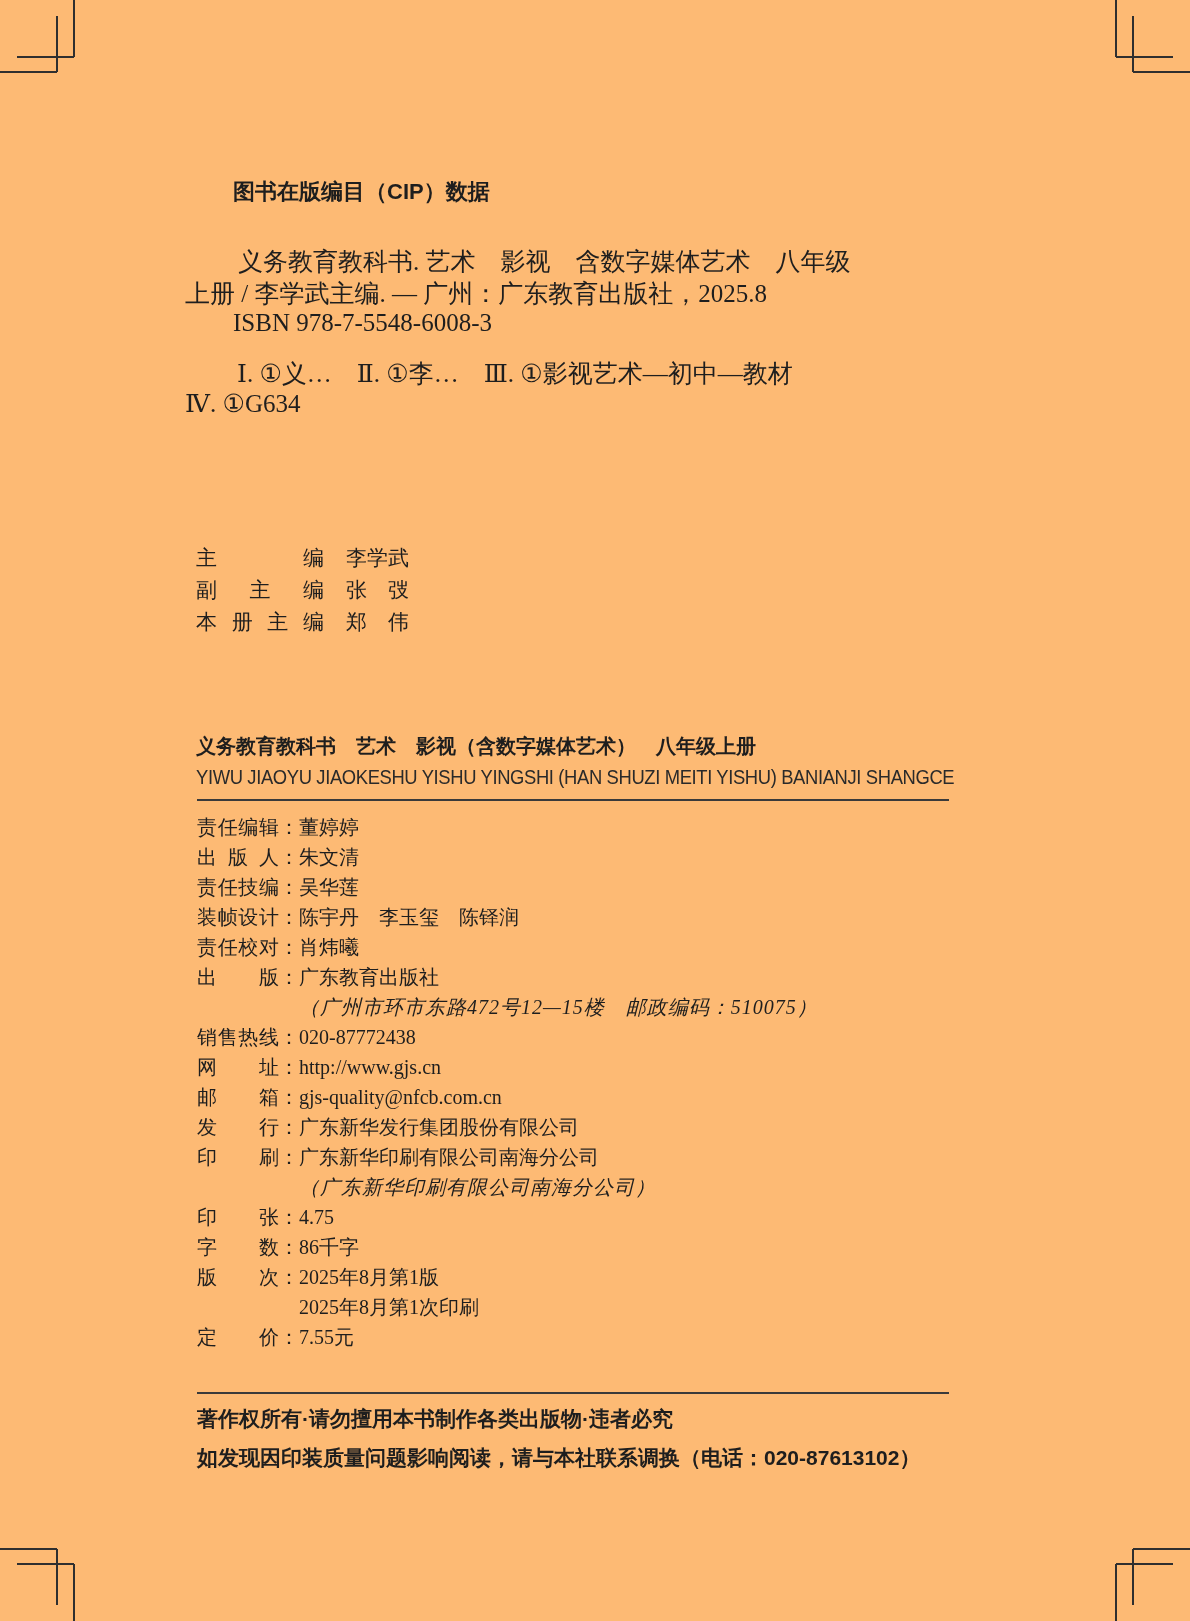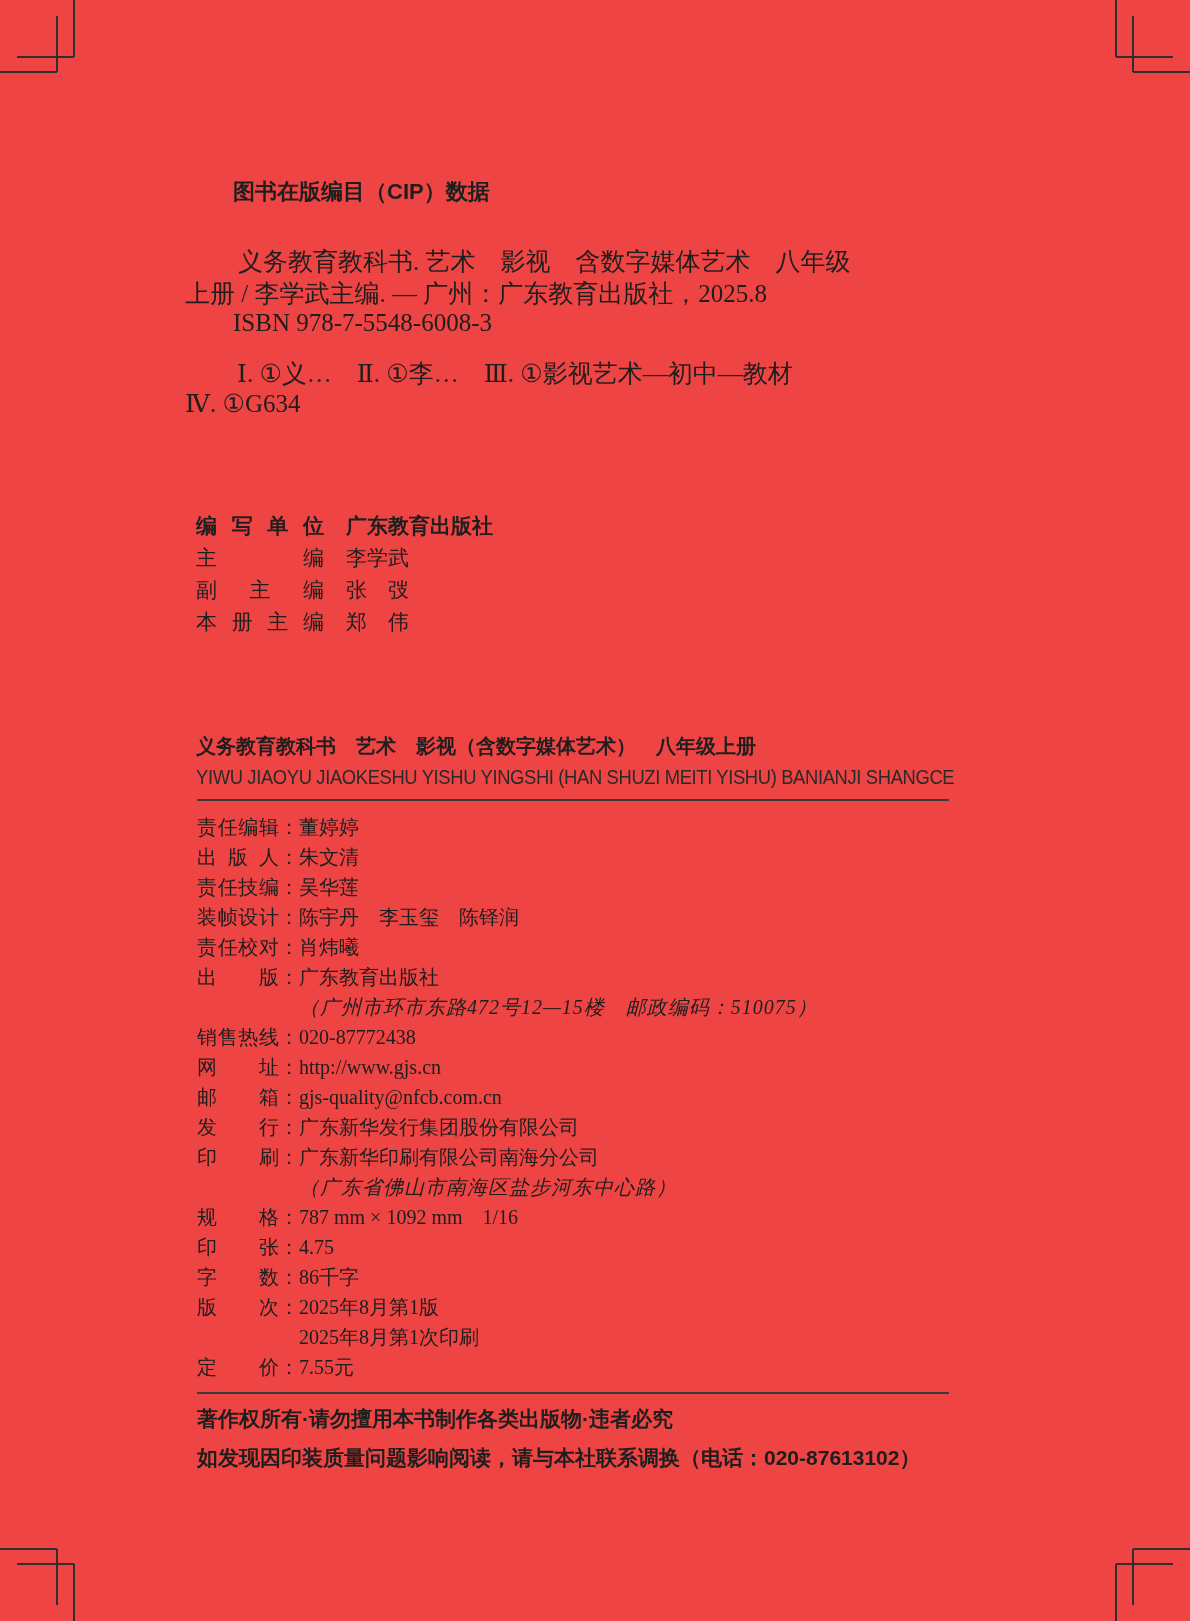--- a/index.html
+++ b/index.html
@@ -1,20 +1,20 @@
 <!DOCTYPE html>
 <html><head>
 <meta charset="utf-8">
 <style>
   * { margin:0; padding:0; box-sizing:border-box; }
   html,body { background:#ffffff; }
   .page {
     position:relative;
     width:1190px; height:1621px;
-    background:#ef4444;
+    background:#fdba74;
     color:#1e1e1e;
     font-family:"Liberation Serif","DejaVu Serif",serif;
     overflow:hidden;
   }
   
   .corner { position:absolute; width:90px; height:90px; }
   .corner svg { display:block; }
   .corner.tl { top:0; left:0; }
   .corner.tr { top:0; right:0; transform:scaleX(-1); }
   .corner.bl { bottom:0; left:0; transform:scaleY(-1); }
@@ -114,23 +114,20 @@
     </svg>
   </div>
 
   <div class="line cip-heading" style="top:178px; left:233px;">图书在版编目（CIP）数据</div>
   <div class="line" style="top:248px; left:238px;">义务教育教科书. 艺术　影视　含数字媒体艺术　八年级</div>
   <div class="line" style="top:280px; left:185px;">上册 / 李学武主编. — 广州：广东教育出版社，2025.8</div>
   <div class="line" style="top:309px; left:233px;">ISBN 978-7-5548-6008-3</div>
   <div class="line" style="top:360px; left:237px;">Ⅰ. ①义…　Ⅱ. ①李…　Ⅲ. ①影视艺术—初中—教材</div>
   <div class="line" style="top:390px; left:185px;">Ⅳ. ①G634</div>
 
-  <div class="credit-row credit-bold" style="top:512px;">
-    <span class="credit-label">编写单位</span><span class="credit-value">广东教育出版社</span>
-  </div>
   <div class="credit-row" style="top:544px;">
     <span class="credit-label">主编</span><span class="credit-value">李学武</span>
   </div>
   <div class="credit-row" style="top:576px;">
     <span class="credit-label">副主编</span><span class="credit-value">张　弢</span>
   </div>
   <div class="credit-row" style="top:608px;">
     <span class="credit-label">本册主编</span><span class="credit-value">郑　伟</span>
   </div>
 
@@ -166,24 +163,21 @@
     </div>
     <div class="col-row">
       <span class="col-label">邮箱</span><span class="col-colon">：</span><span>gjs-quality@nfcb.com.cn</span>
     </div>
     <div class="col-row">
       <span class="col-label">发行</span><span class="col-colon">：</span><span>广东新华发行集团股份有限公司</span>
     </div>
     <div class="col-row">
       <span class="col-label">印刷</span><span class="col-colon">：</span><span>广东新华印刷有限公司南海分公司</span>
     </div>
-    <div class="col-row col-indent kai">（广东省佛山市南海区盐步河东中心路）</div>
-    <div class="col-row">
-      <span class="col-label">规格</span><span class="col-colon">：</span><span>787 mm × 1092 mm　1/16</span>
-    </div>
+    <div class="col-row col-indent kai">（广东新华印刷有限公司南海分公司）</div>
     <div class="col-row">
       <span class="col-label">印张</span><span class="col-colon">：</span><span>4.75</span>
     </div>
     <div class="col-row">
       <span class="col-label">字数</span><span class="col-colon">：</span><span>86千字</span>
     </div>
     <div class="col-row">
       <span class="col-label">版次</span><span class="col-colon">：</span><span>2025年8月第1版</span>
     </div>
     <div class="col-row col-indent">2025年8月第1次印刷</div>

